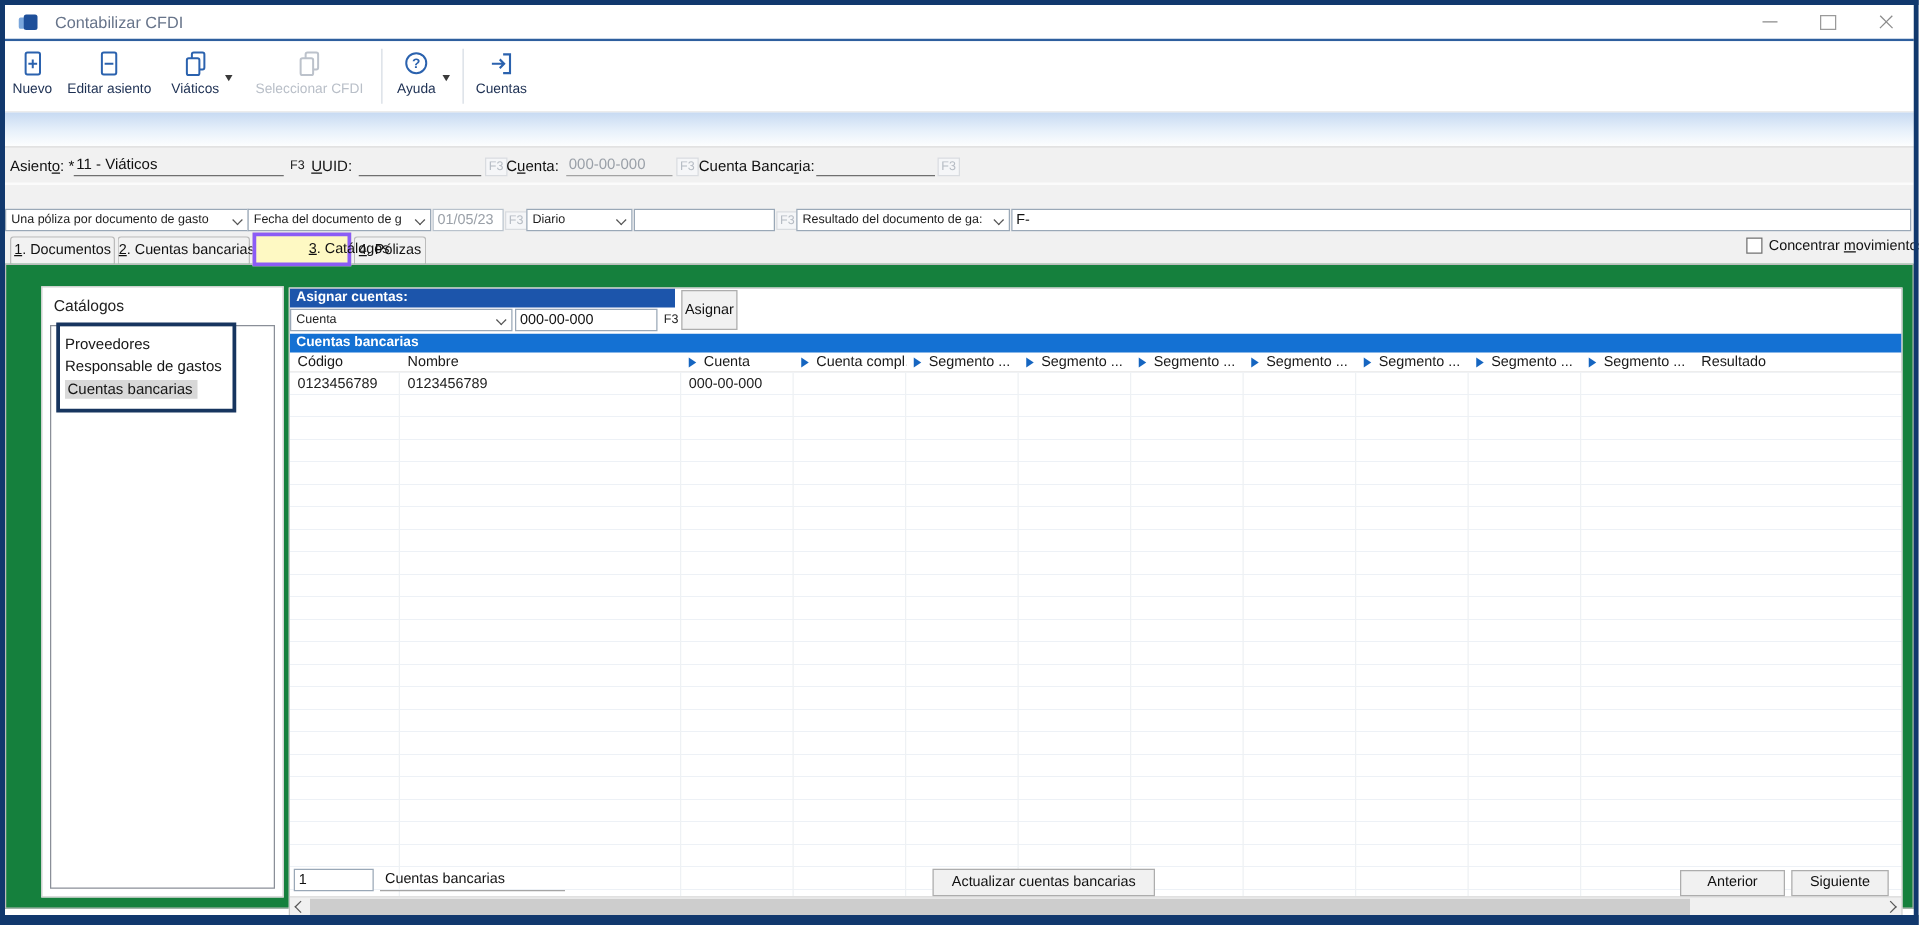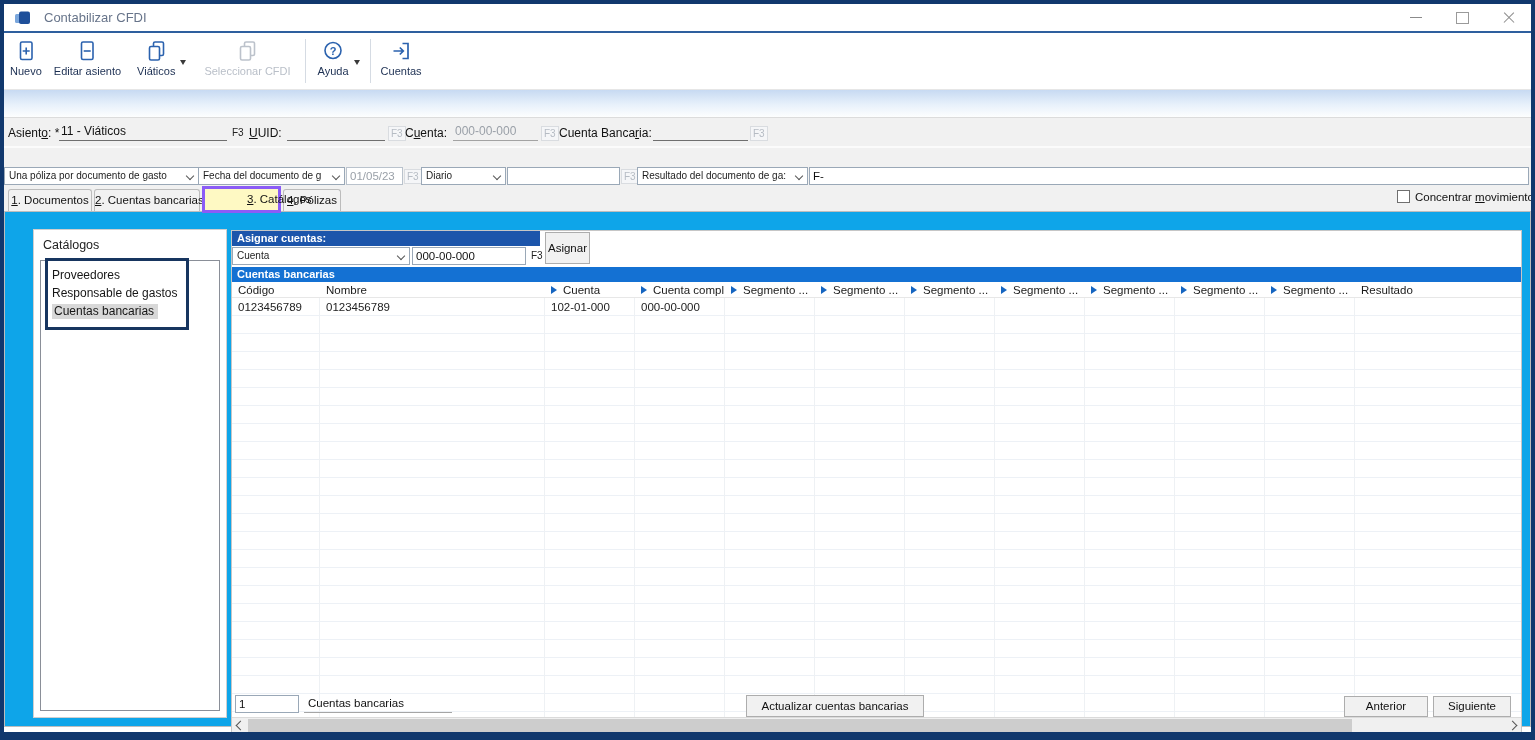--- a/index.html
+++ b/index.html
@@ -59,21 +59,21 @@
   .tabstrip{position:absolute;left:0;right:0;top:69px;height:25px;}
   .tab{position:absolute;top:3px;height:22px;background:#f2f2f2;border:1px solid #bcbcbc;border-bottom:none;
        border-radius:3px 3px 0 0;box-sizing:border-box;text-align:center;font-size:11.5px;color:#111;line-height:20px;white-space:nowrap;}
   .tab .u{text-decoration:underline;}
   .tab.sel{top:0;height:27px;background:#fef9c3;border:3px solid #8b5cf6;border-radius:0;z-index:6;line-height:20px;padding-left:42px;}
   .cbx{position:absolute;left:1393px;top:4px;display:flex;align-items:center;gap:5px;}
   .cbx-box{width:13px;height:13px;background:#fff;border:1px solid #6f6f6f;box-sizing:border-box;}
   .cbx-lbl{font-size:11.5px;color:#111;white-space:nowrap;}
   .cbx-lbl .u{text-decoration:underline;}
   
-  .content{position:absolute;left:4px;top:211px;width:1527px;height:516px;background:#0ea5e9;
+  .content{position:absolute;left:4px;top:211px;width:1527px;height:516px;background:#15803d;
            border:1px solid #bdbdbd;box-sizing:border-box;}
   
   .gbox{position:absolute;left:28px;top:17px;width:194px;height:489px;border:1px solid #cfcfcf;background:#fff;box-sizing:border-box;}
   .gbox-title{position:absolute;left:9px;top:8px;font-size:12.5px;color:#222;}
   .lbox{position:absolute;left:6px;top:30px;right:6px;bottom:6px;border:1px solid #8a8f98;background:#fff;padding-top:5px;box-sizing:border-box;}
   .litem{height:18px;line-height:18px;padding-left:11px;font-size:12px;color:#161616;white-space:nowrap;}
   .litext.sel{background:#d8d8d8;padding:0 4px 1px 2px;}
   .ann{position:absolute;border:3px solid #17355f;z-index:20;pointer-events:none;}
   
   .block{position:absolute;left:226px;top:18px;width:1291px;height:504px;border:1px solid #c6c6c6;background:#fff;box-sizing:border-box;}
@@ -297,23 +297,20 @@
     </div>
 
     <div class="tbody">
       <div class="bc cw0">
           <div class="cell">0123456789</div>
         </div>
       <div class="bc cw1">
           <div class="cell">0123456789</div>
         </div>
       <div class="bc cwS">
-          <div class="cell">102-01-000</div>
-        </div>
-      <div class="bc cwS">
           <div class="cell">000-00-000</div>
         </div>
       <div class="bc cwS">
           <div class="cell"></div>
         </div>
       <div class="bc cwS">
           <div class="cell"></div>
         </div>
       <div class="bc cwS">
           <div class="cell"></div>

